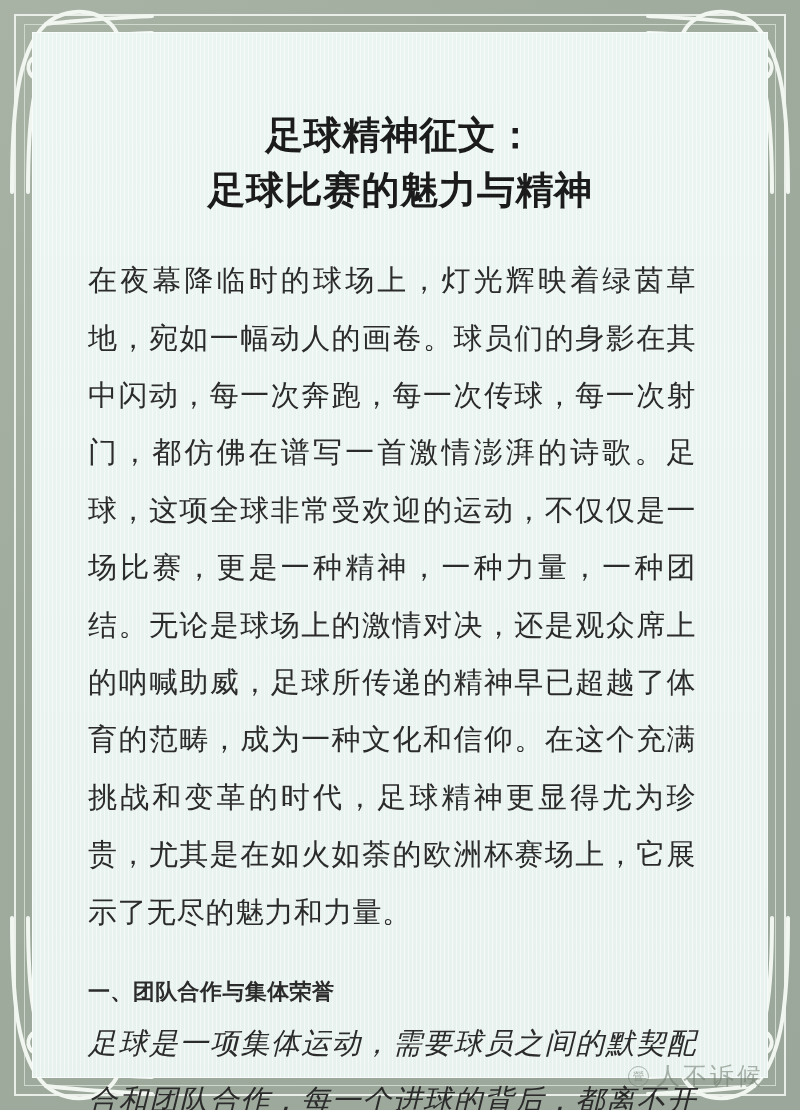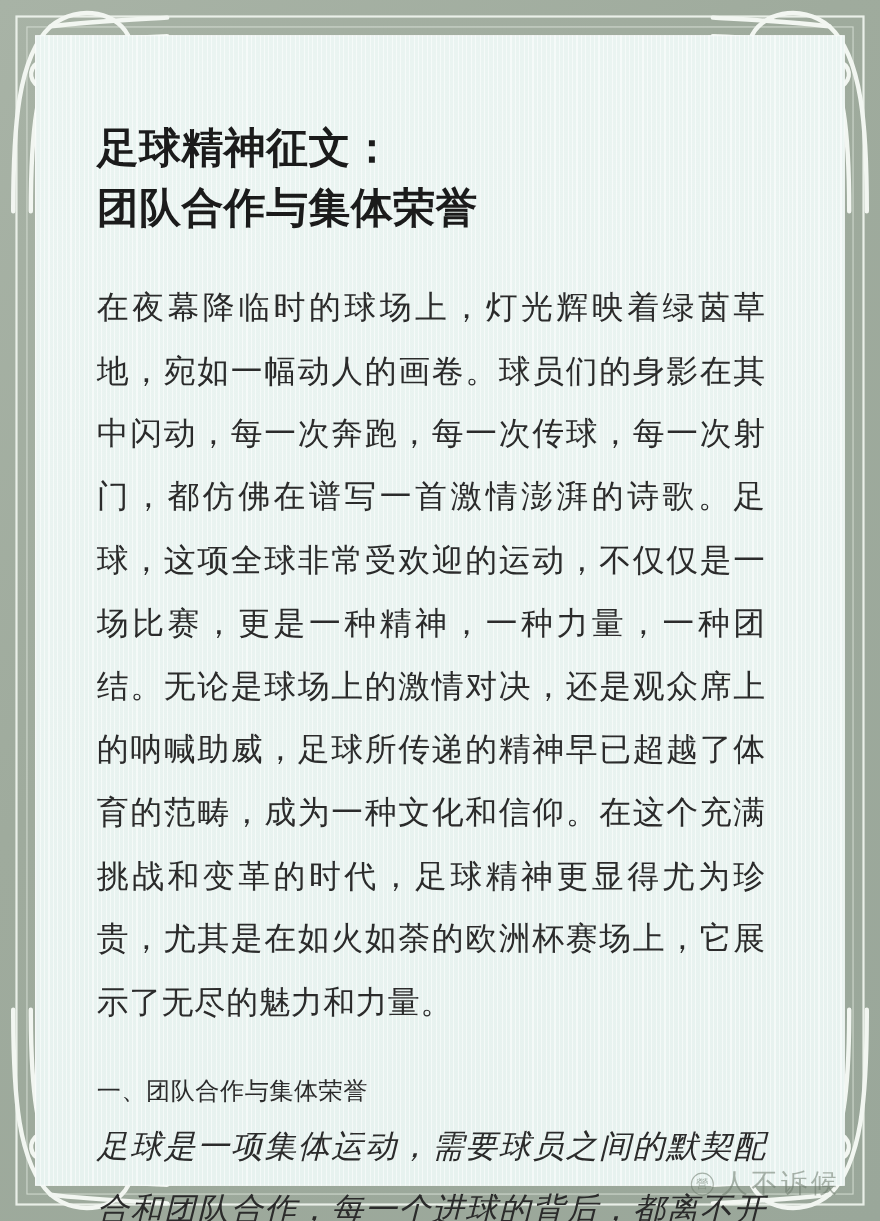--- a/index.html
+++ b/index.html
@@ -84,36 +84,37 @@
     width: 624px;
   }
 
   .doc-title {
     margin: 0 0 34px 0;
     font-size: 38px;
     line-height: 1.45;
     font-weight: bold;
     color: #1b1b1b;
     letter-spacing: 0.5px;
+    text-align: center;
   }
   .doc-title .line { display: block; }
 
   .para {
     margin: 0 16px 30px 0;
     font-size: 29px;
     line-height: 1.98;
     color: #2b2b2b;
     text-align: justify;
     letter-spacing: 0.4px;
   }
   .section-heading {
     margin: 0 0 2px 0;
     font-size: 22px;
     line-height: 1.9;
-    font-weight: normal;
+    font-weight: bold;
     color: #2b2b2b;
     letter-spacing: 0.4px;
   }
   .para.tight { margin-top: 0; font-style: italic; }
 
   
   .watermark {
     position: absolute;
     right: 36px;
     bottom: 18px;
@@ -242,21 +243,21 @@
         <path d="M78 60 C 104 54, 126 52, 146 52"></path>
       </g>
     </svg>
   </div>
 
   <div class="paper"></div>
 
   <div class="content">
     <h1 class="doc-title">
       <span class="line">足球精神征文：</span>
-      <span class="line">团队合作与集体荣誉</span>
+      <span class="line">足球比赛的魅力与精神</span>
     </h1>
 
     <p class="para">在夜幕降临时的球场上，灯光辉映着绿茵草地，宛如一幅动人的画卷。球员们的身影在其中闪动，每一次奔跑，每一次传球，每一次射门，都仿佛在谱写一首激情澎湃的诗歌。足球，这项全球非常受欢迎的运动，不仅仅是一场比赛，更是一种精神，一种力量，一种团结。无论是球场上的激情对决，还是观众席上的呐喊助威，足球所传递的精神早已超越了体育的范畴，成为一种文化和信仰。在这个充满挑战和变革的时代，足球精神更显得尤为珍贵，尤其是在如火如荼的欧洲杯赛场上，它展示了无尽的魅力和力量。</p>
 
     <h2 class="section-heading">一、团队合作与集体荣誉</h2>
 
     <p class="para tight">足球是一项集体运动，需要球员之间的默契配合和团队合作，每一个进球的背后，都离不开全队的共同努力。无论是前锋的精准射门，还是中场的妙传，亦或是后卫的严密防守，所有的动作都需要团队成员之间的默契和信任，这种合作精神不仅体现在球场上，也在日常生活中具有重要的借鉴意义。</p>
   </div>
 
   <div class="watermark">

